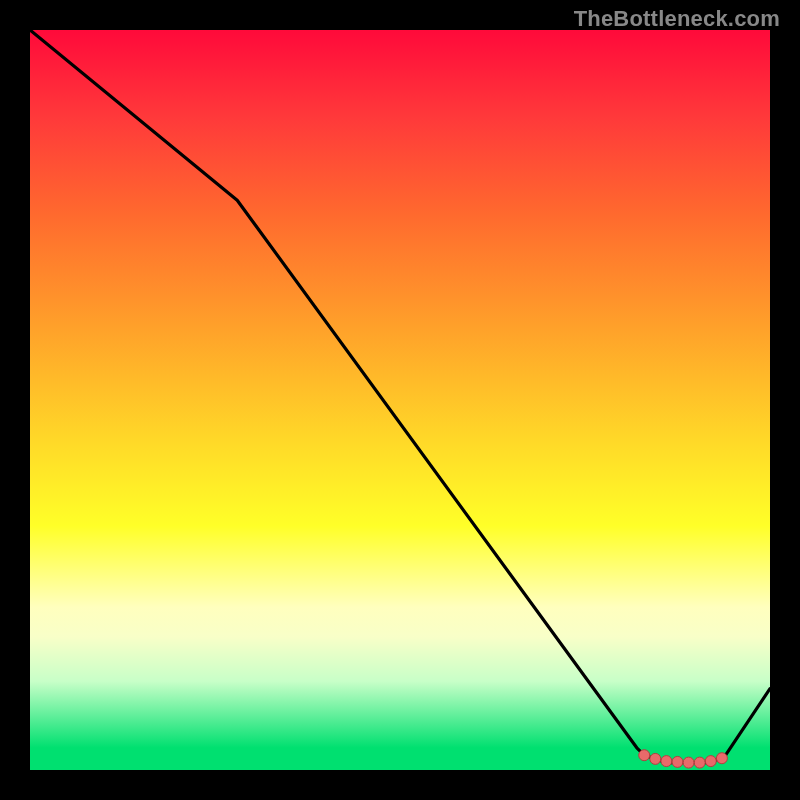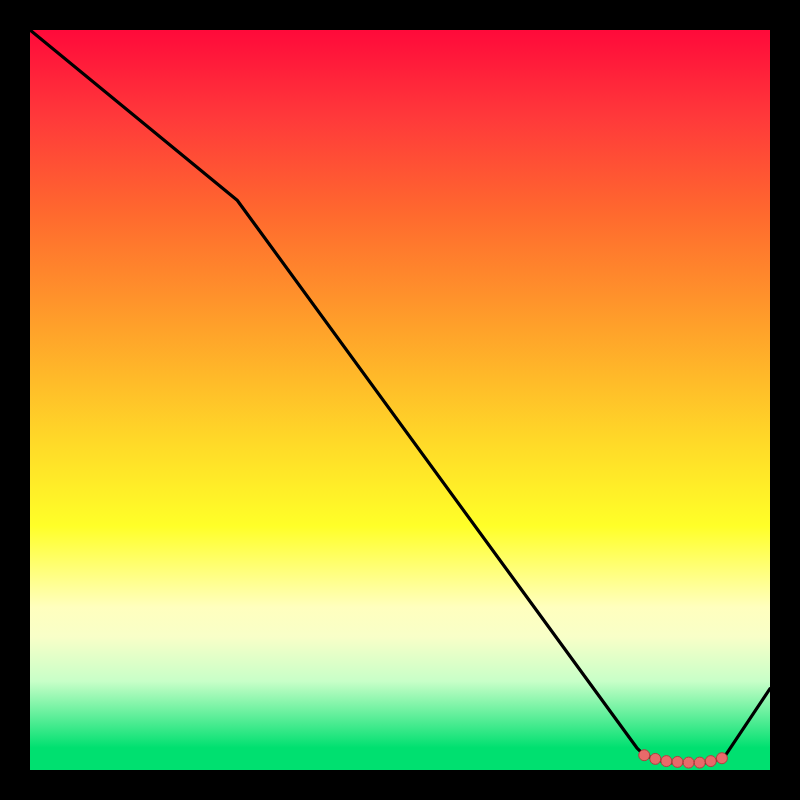--- a/index.html
+++ b/index.html
@@ -53,20 +53,21 @@
     left: 0;
     top: 0;
     width: 740px;
     height: 740px;
   }
 </style>
 </head>
 <body>
 
 <div class="frame">
+  <div class="watermark">TheBottleneck.com</div>
 
   <div class="plot">
     <svg class="overlay" viewBox="0 0 740 740" preserveAspectRatio="none">
       <path id="curve-path" fill="none" stroke="#000" stroke-width="3.2" stroke-linejoin="round" stroke-linecap="round" d="M0.0 0.0 L207.2 170.2 L606.8 717.8 L614.2 725.2 L636.4 732.6 L651.2 732.6 L658.6 732.6 L673.4 732.6 L680.8 732.6 L695.6 725.2 L740.0 658.6"></path>
       <g id="marker-group">
           <circle cx="614.2" cy="725.2" r="5.5" fill="#e86a6a" stroke="#b24040" stroke-width="1"></circle>
           <circle cx="625.3" cy="728.9" r="5.5" fill="#e86a6a" stroke="#b24040" stroke-width="1"></circle>
           <circle cx="636.4" cy="731.1" r="5.5" fill="#e86a6a" stroke="#b24040" stroke-width="1"></circle>
           <circle cx="647.5" cy="731.9" r="5.5" fill="#e86a6a" stroke="#b24040" stroke-width="1"></circle>
           <circle cx="658.6" cy="732.6" r="5.5" fill="#e86a6a" stroke="#b24040" stroke-width="1"></circle>

